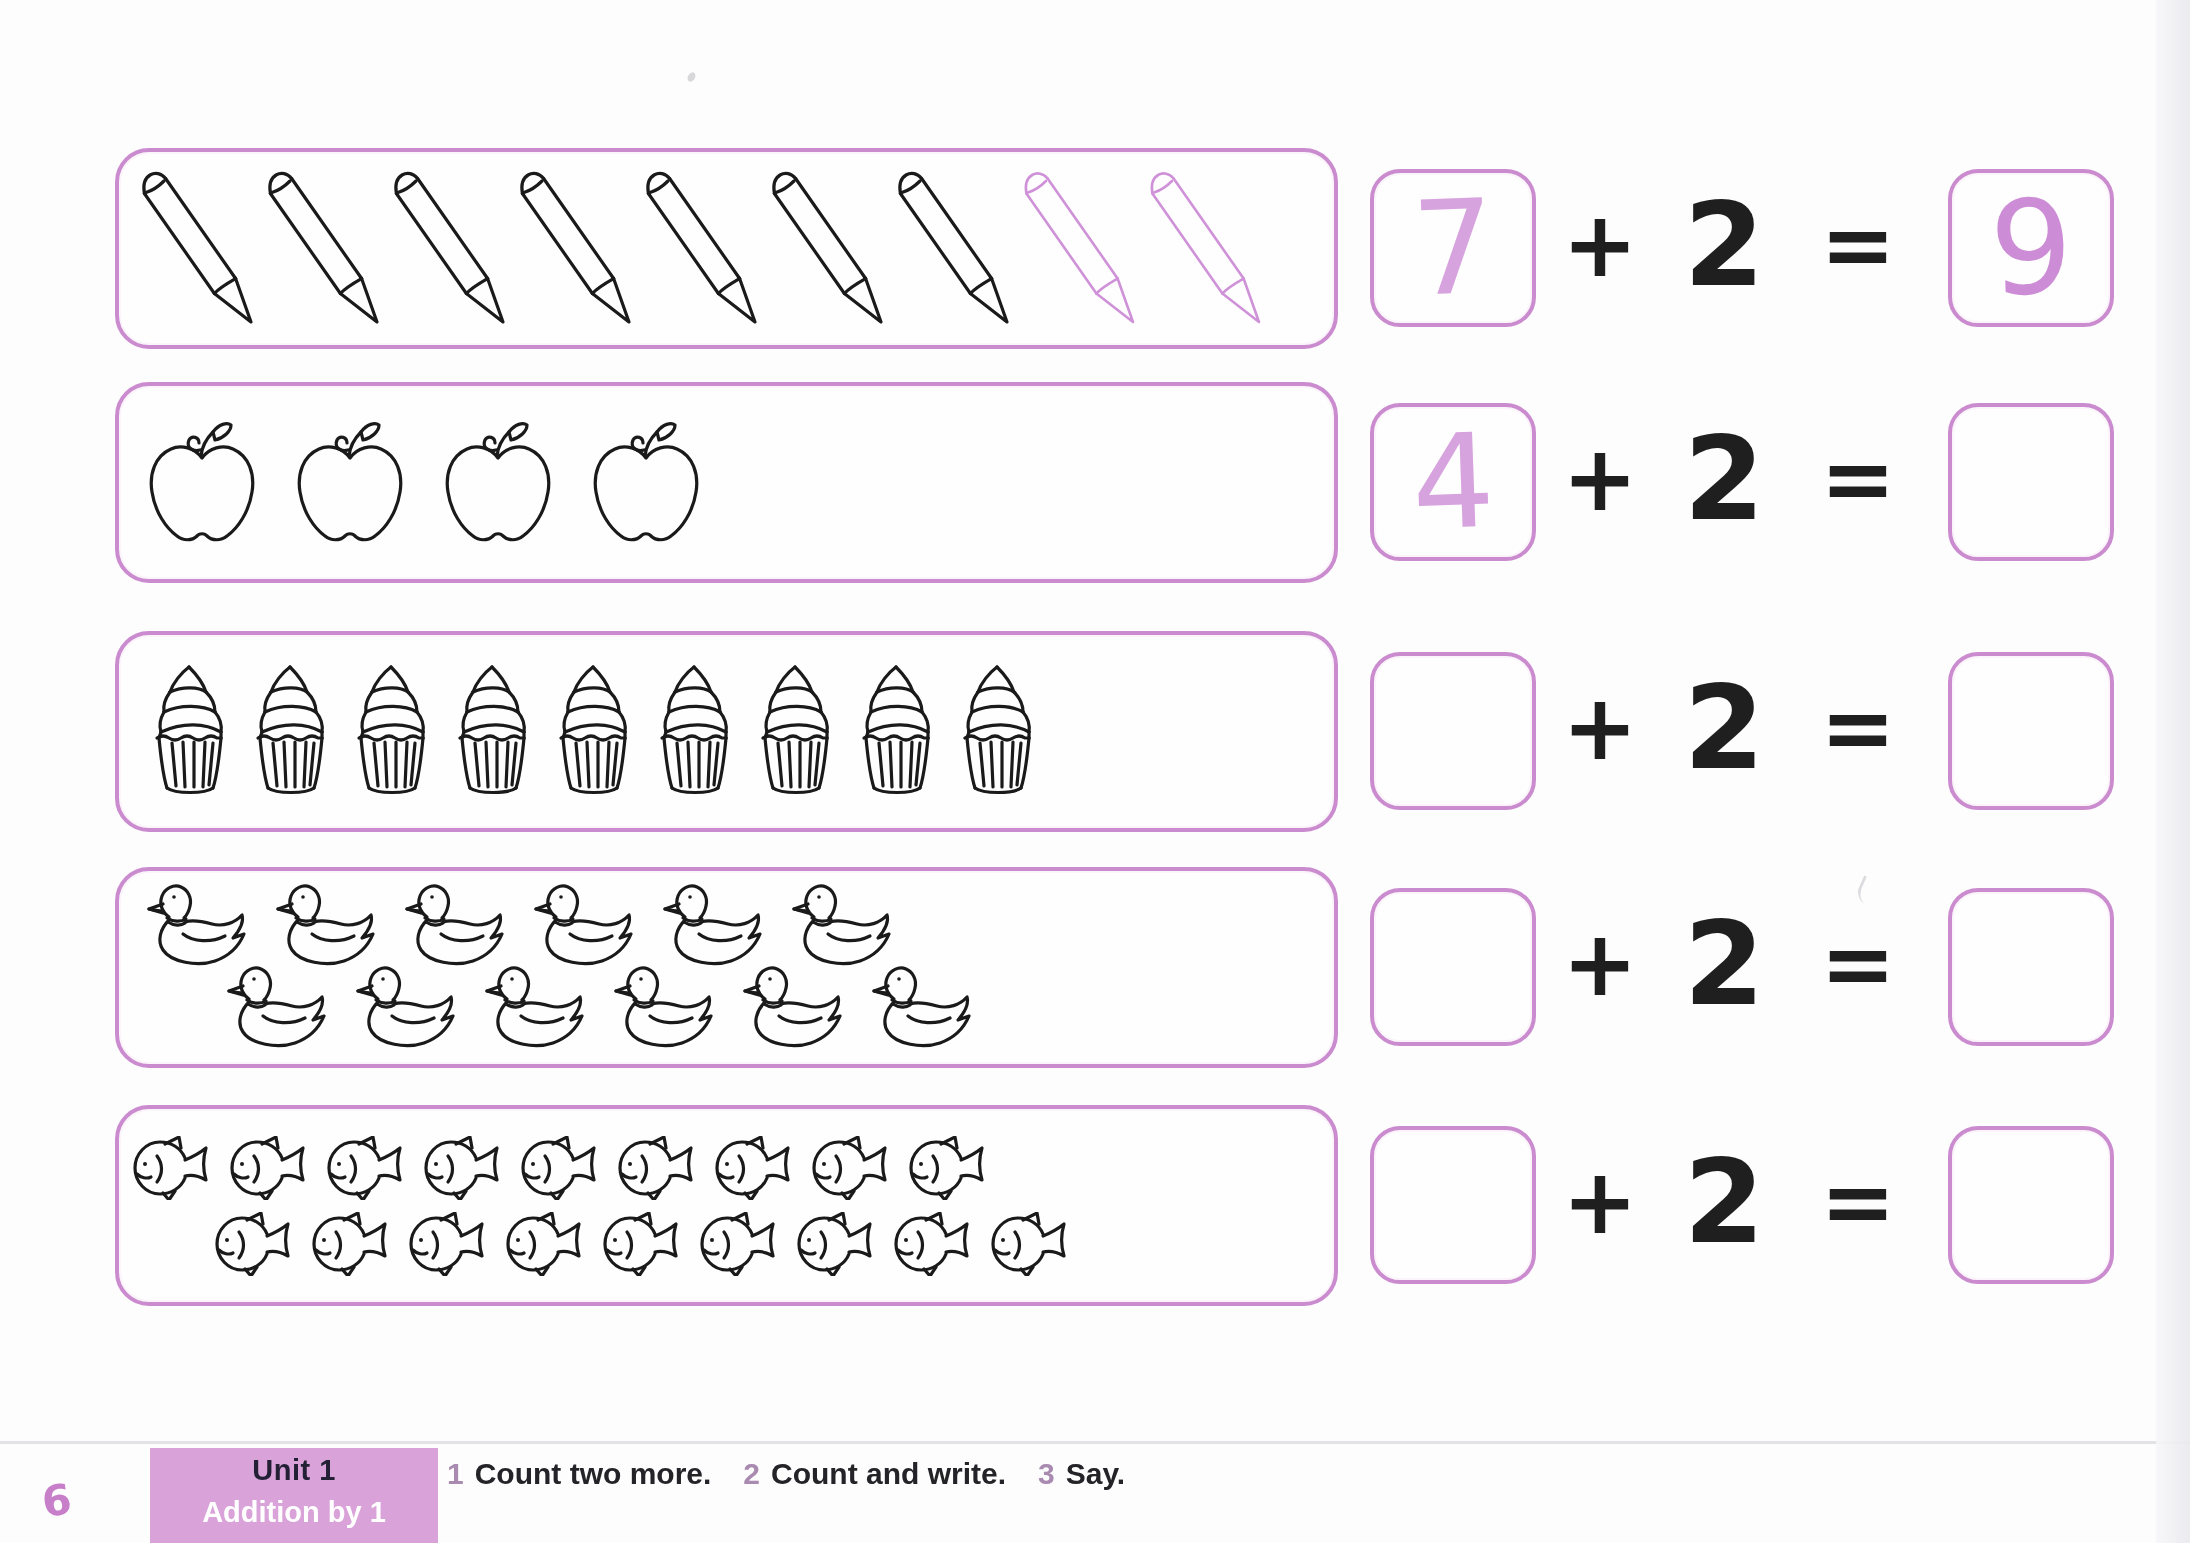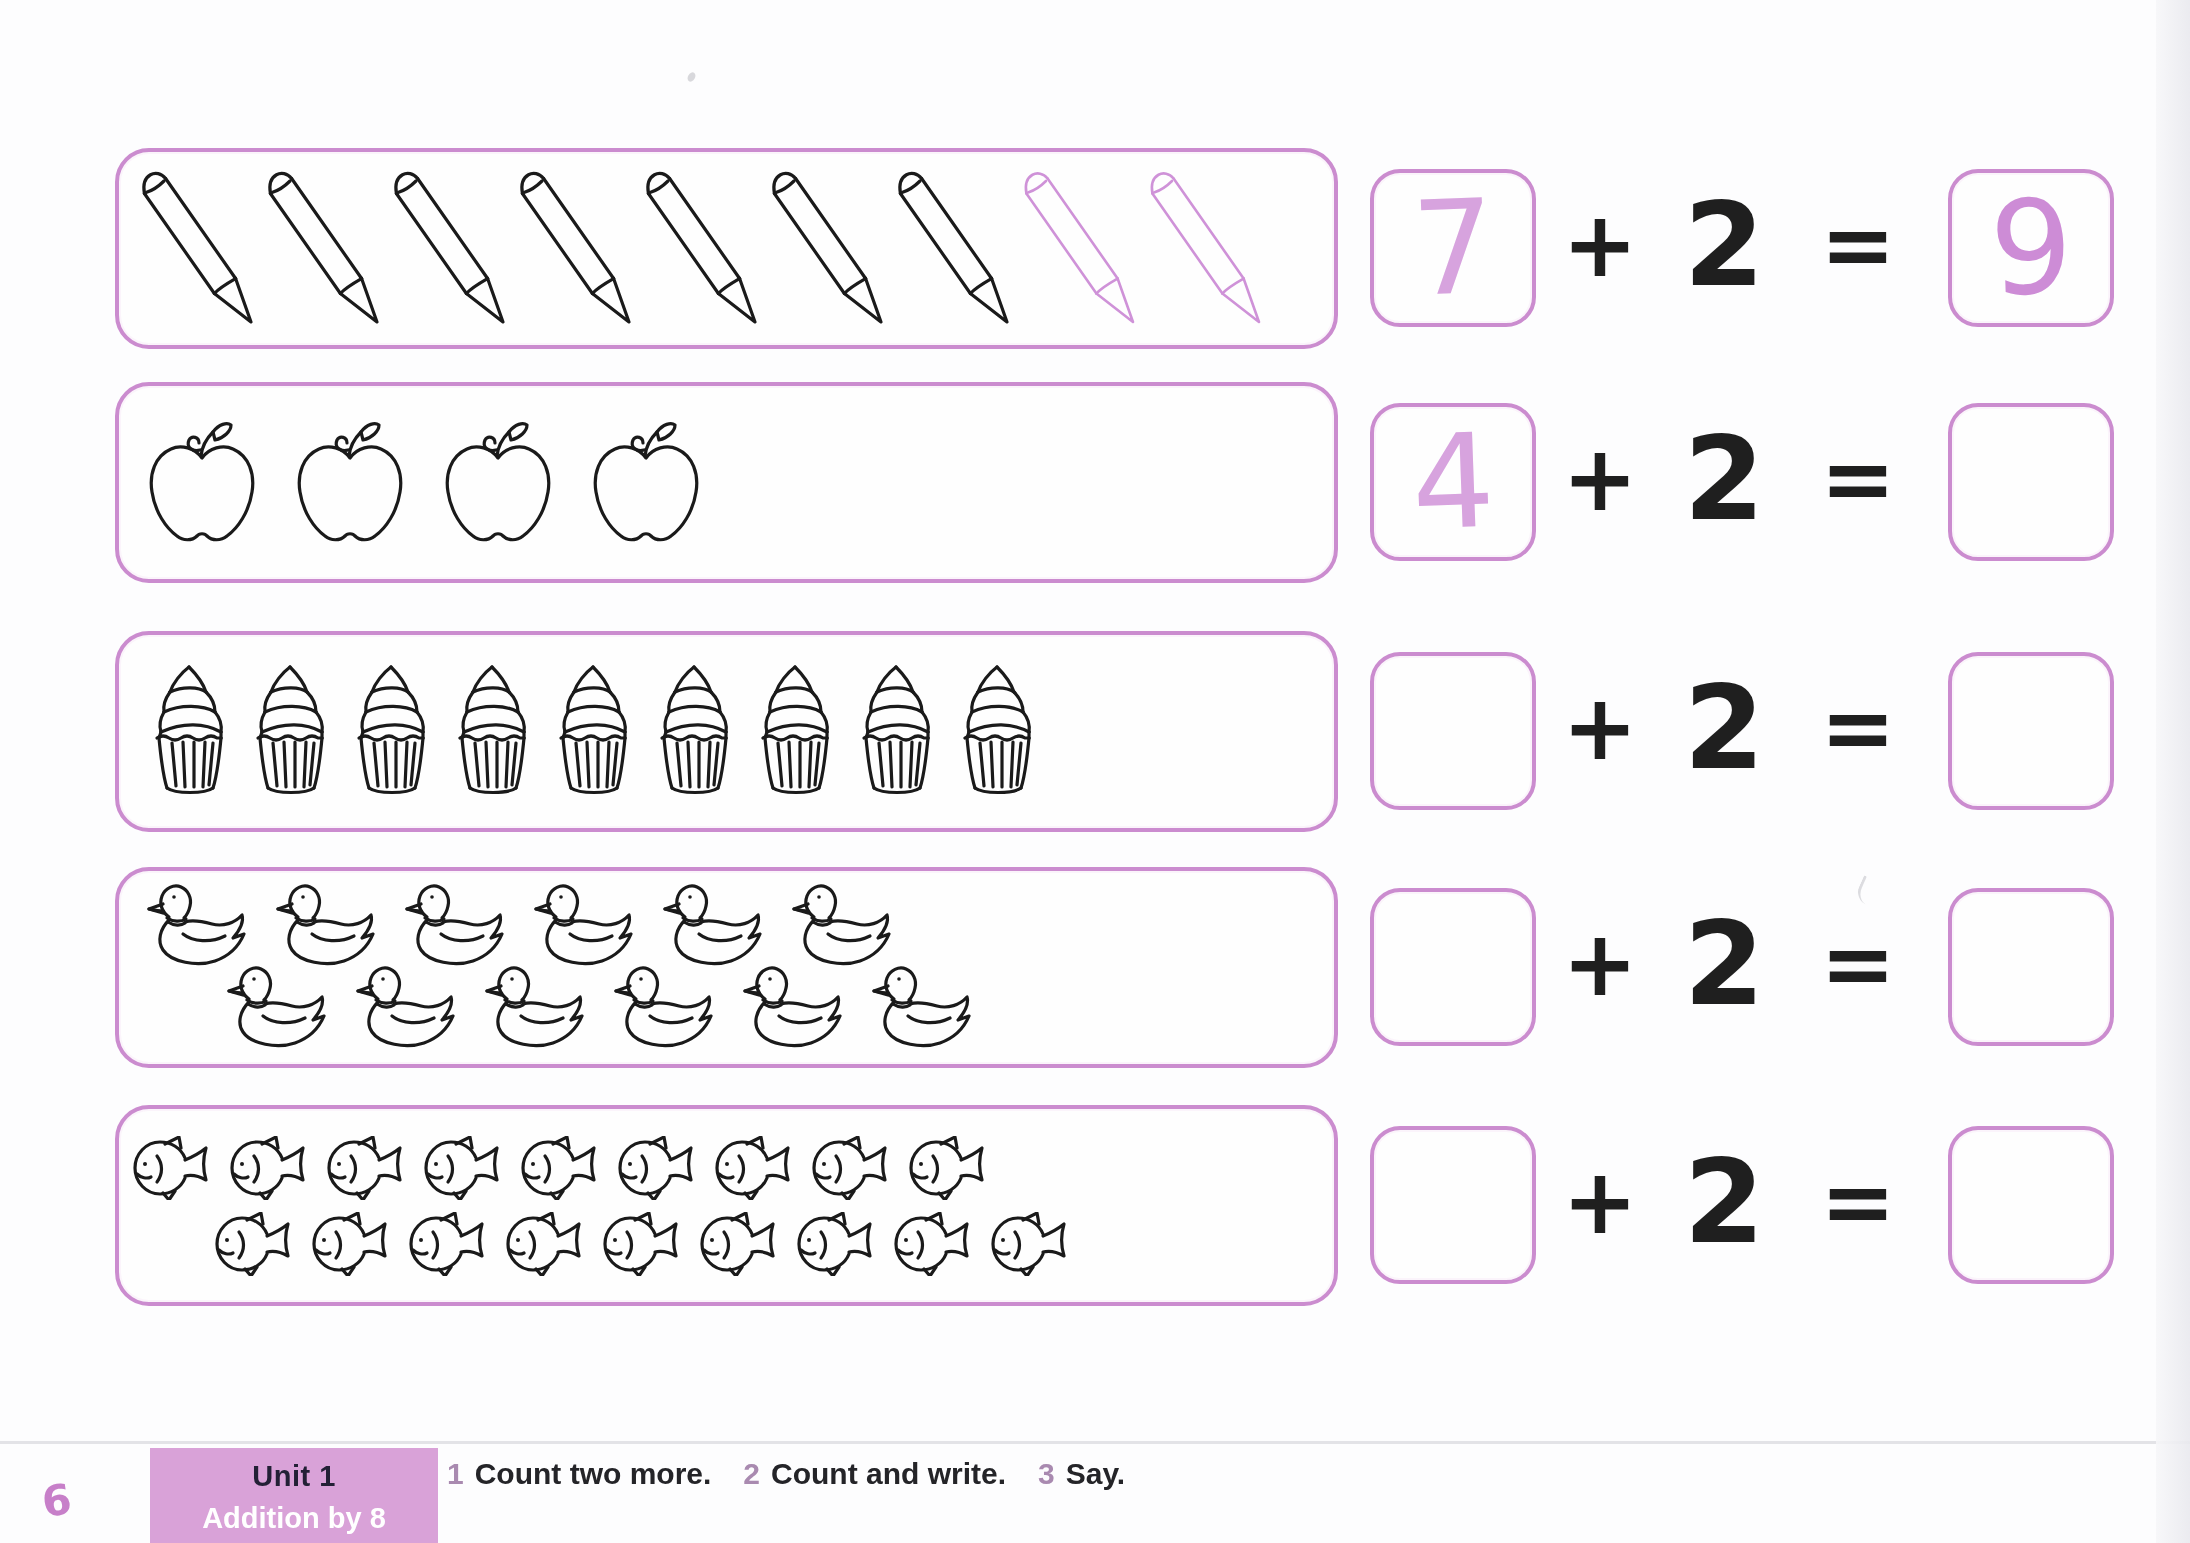--- a/index.html
+++ b/index.html
@@ -38,21 +38,21 @@
   .plus{left:1552px;width:96px;font-size:90px;}
   .addend{left:1662px;width:124px;font-size:116px;}
   .equals{left:1806px;width:104px;font-size:90px;}
 
   
   .footer-rule{position:absolute;left:0;top:1441px;width:2190px;height:3px;background:#dcdce1;opacity:.8;}
   .page-num{position:absolute;left:42px;top:1476px;font-family:"DejaVu Sans",sans-serif;
             font-size:42px;font-weight:bold;color:var(--page-number-pink);transform:rotate(-8deg);}
   .unit-tab{position:absolute;left:150px;top:1448px;width:288px;height:95px;background:var(--tab-bg);
             text-align:center;}
-  .unit-title{margin-top:12px;font-size:29px;font-weight:bold;color:var(--tab-title);letter-spacing:.5px;}
+  .unit-title{margin-top:6px;font-size:29px;font-weight:bold;color:var(--tab-title);letter-spacing:.5px;}
   .unit-sub{margin-top:9px;font-size:29px;font-weight:bold;color:var(--tab-subtitle);}
   .instructions{position:absolute;left:447px;top:1457px;display:flex;gap:32px;
                 font-size:30px;font-weight:bold;color:#242428;white-space:nowrap;}
   .instr-item{display:flex;}
   .instr-num{color:var(--muted-purple);margin-right:11px;}
   .vocab{position:absolute;left:447px;top:1500px;font-size:28px;color:#242428;white-space:nowrap;}
   .vocab-label{color:var(--muted-purple);font-weight:bold;margin-right:28px;}
 
   
   .right-strip{position:absolute;right:0;top:0;width:34px;height:1543px;
@@ -374,21 +374,21 @@
     <span class="eq equals">=</span>
     <div class="num-box answer-box">
       <span class="hand"></span>
     </div>
   </section>
 
   <div class="footer-rule"></div>
   <div class="page-num">6</div>
   <div class="unit-tab">
     <div class="unit-title">Unit 1</div>
-    <div class="unit-sub">Addition by 8</div>
+    <div class="unit-sub">Addition by 1</div>
   </div>
   <div class="instructions">
     <span class="instr-item">
       <span class="instr-num">1</span>
       <span>Count two more.</span>
     </span>
     <span class="instr-item">
       <span class="instr-num">2</span>
       <span>Count and write.</span>
     </span>

